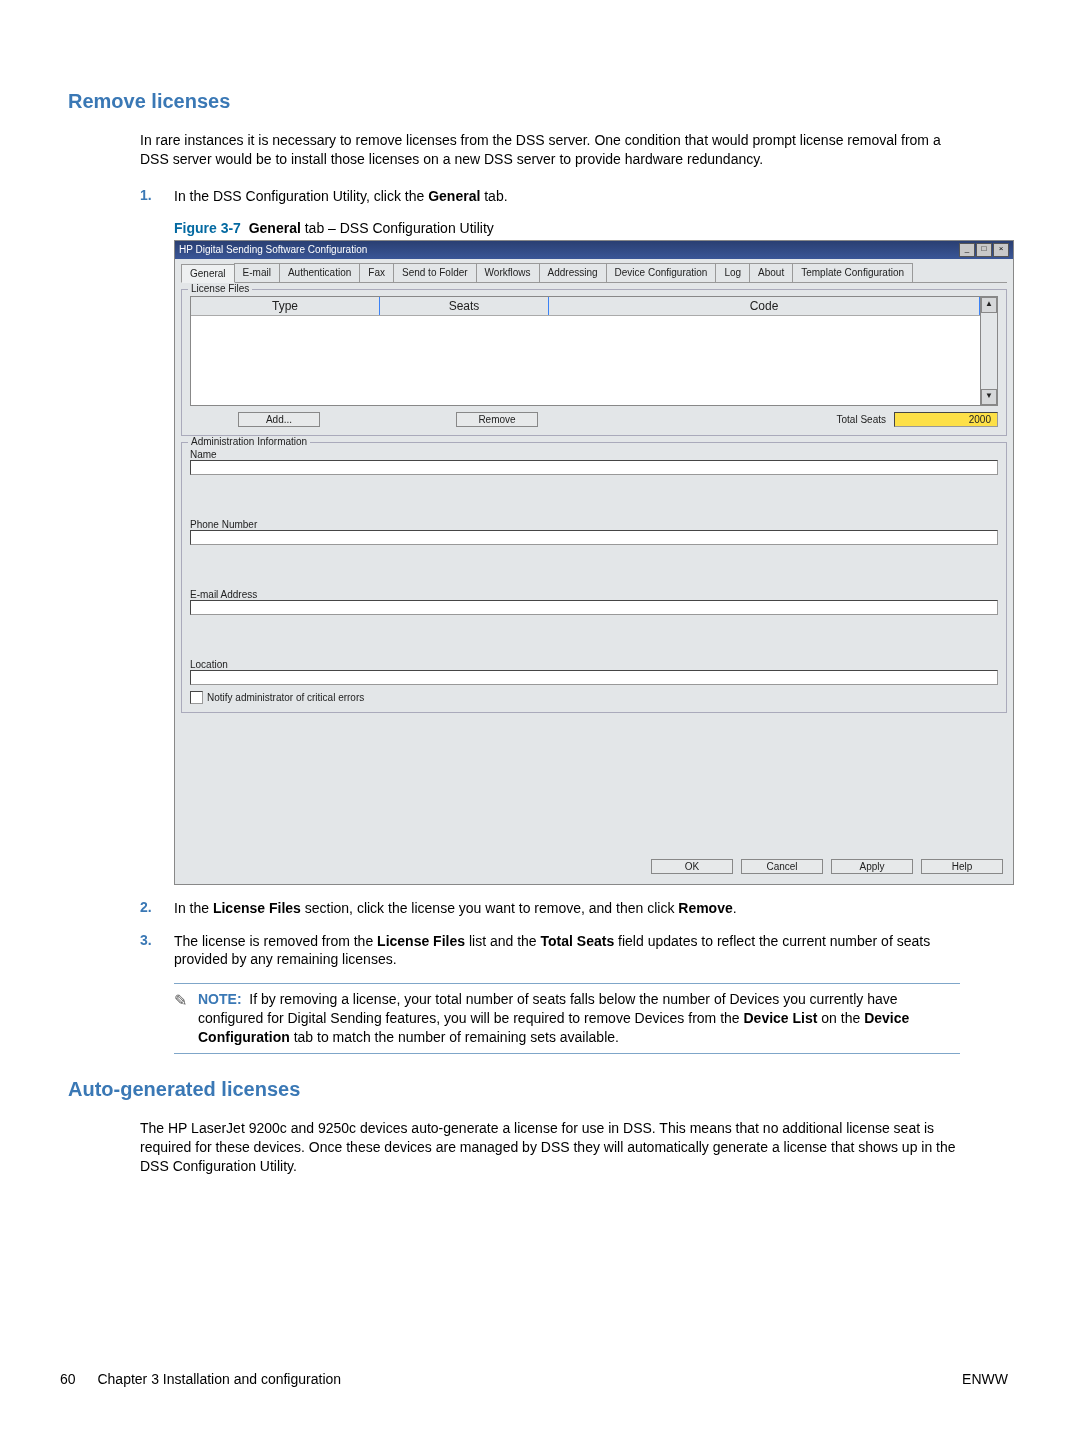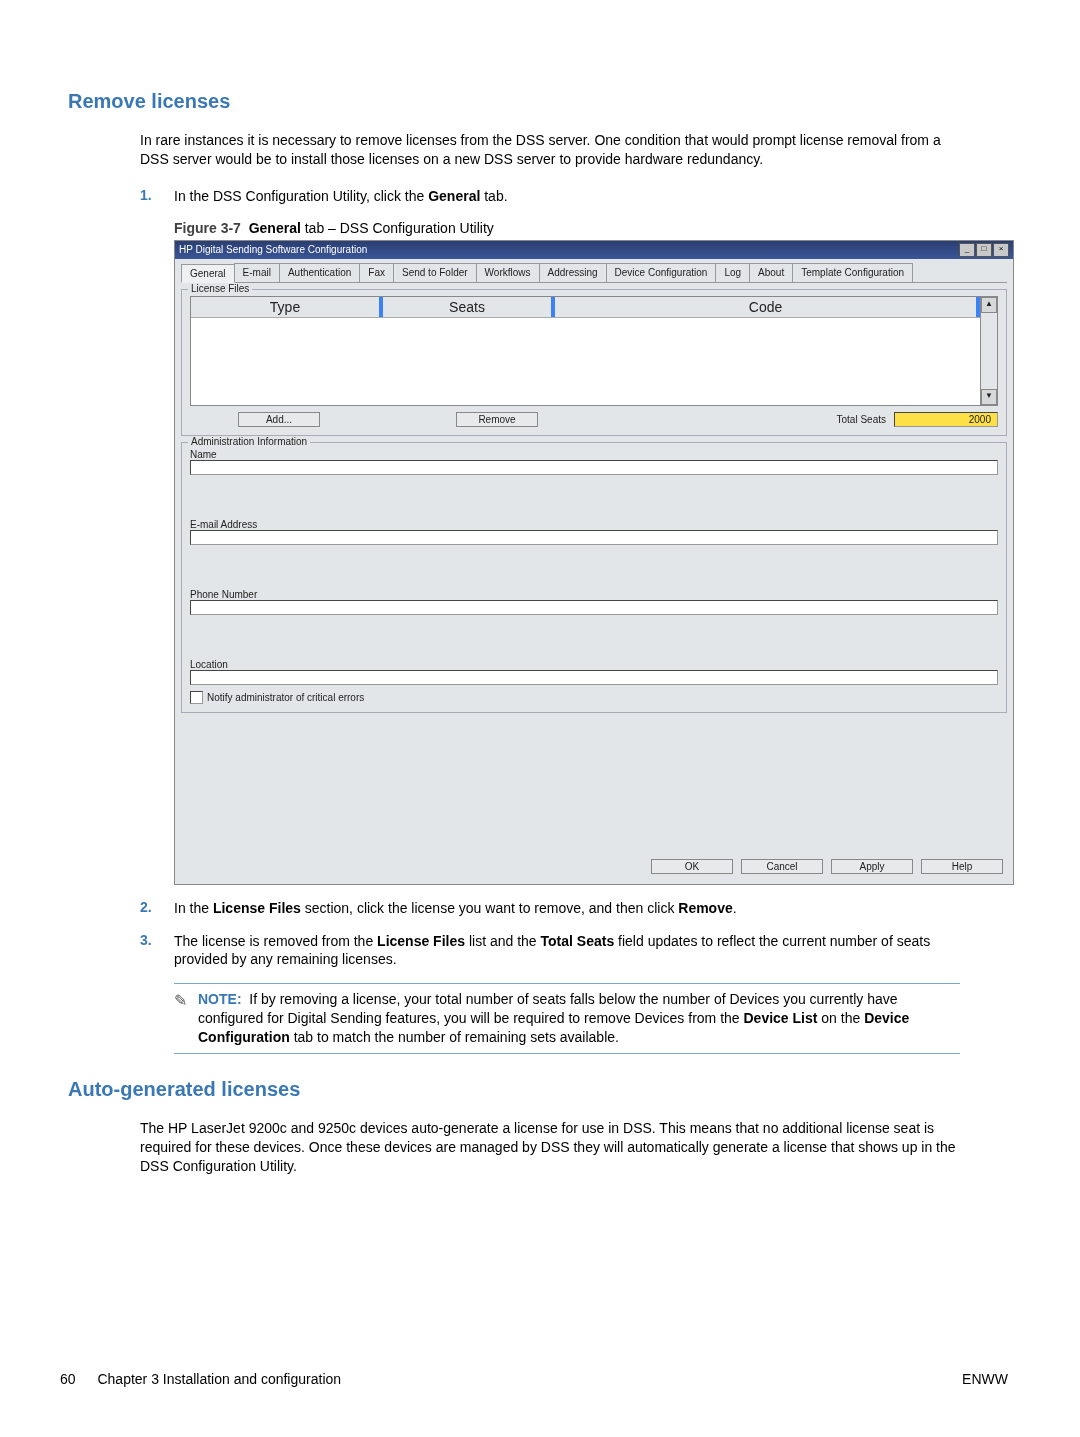--- a/index.html
+++ b/index.html
@@ -48,21 +48,21 @@
     flex: 0 0 34px;
   }
   ol.steps .step-body {
     flex: 1;
     line-height: 1.35;
   }
   .fig-caption {
     margin: 6px 0 4px 34px;
   }
   .fig-caption .figlabel {
-    color: #404040;
+    color: #0369a1;
     font-weight: bold;
   }
   .screenshot {
     margin: 0 0 14px 34px;
     width: 838px;
     border: 1px solid #888;
     background: #e3e6e8;
     font-family: Tahoma, Arial, sans-serif;
     font-size: 10px;
     color: #222;
@@ -135,22 +135,22 @@
     background: #fff;
     border: 1px solid #888;
   }
   .lt-head {
     display: flex;
     background: #e3e6e8;
     border-bottom: 1px solid #aaa;
   }
   .lt-head > div {
     padding: 2px 4px;
-    border-right: 4px solid #3b82f6;
-    font-size: 14px;
+    border-right: 1px solid #3b82f6;
+    font-size: 12px;
   }
   .lt-type { flex: 0 0 180px; text-align: center; }
   .lt-seats { flex: 0 0 160px; text-align: center; }
   .lt-code { flex: 1; text-align: center; }
   .lt-scroll {
     width: 16px;
     display: flex;
     flex-direction: column;
     justify-content: space-between;
     background: #e3e6e8;
@@ -342,25 +342,25 @@
         </div>
 
         <div class="groupbox">
           <span class="legend">Administration Information</span>
           <div class="admin-grid">
             <div>
               <label>Name</label>
               <input class="txt" style="">
             </div>
             <div>
+              <label>Phone Number</label>
+              <input class="txt" style="">
+            </div>
+            <div>
               <label>E-mail Address</label>
-              <input class="txt" style="">
-            </div>
-            <div>
-              <label>Phone Number</label>
               <input class="txt" style="">
             </div>
             <div>
               <label>Location</label>
               <input class="txt" style="">
             </div>
           </div>
           <div class="chk">
             <span class="chkbox"></span>
             <span>Notify administrator of critical errors</span>

